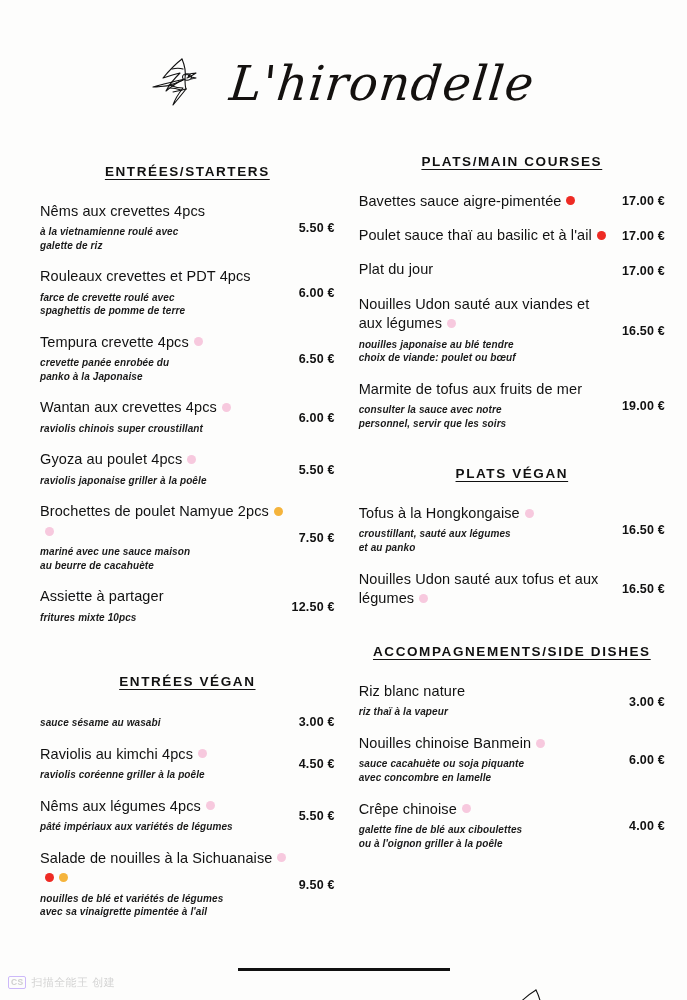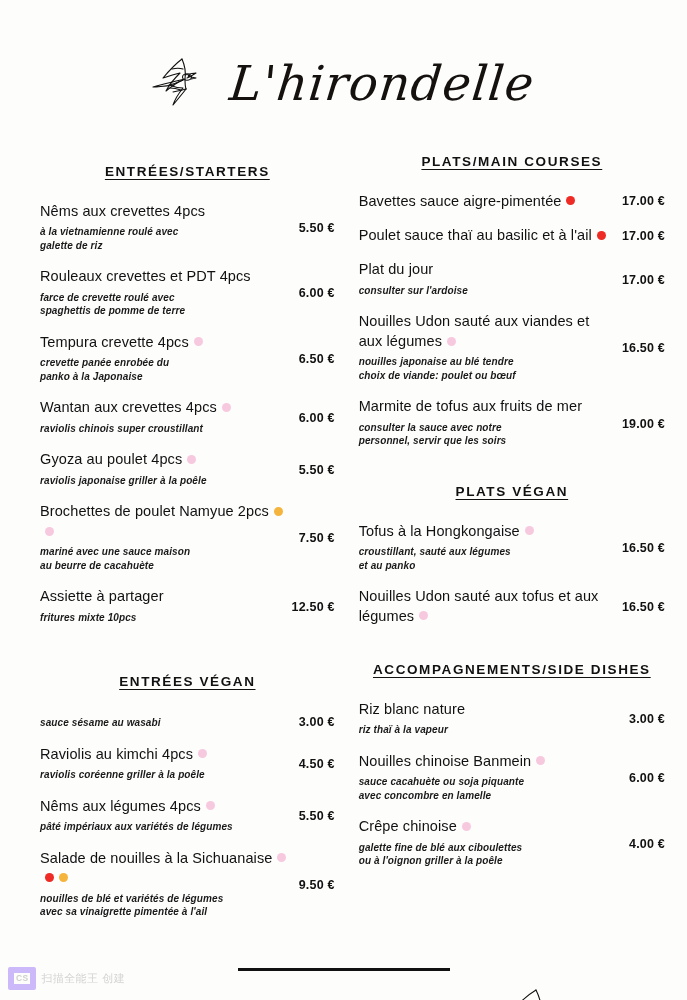--- a/index.html
+++ b/index.html
@@ -168,21 +168,21 @@
   .watermark {
     position: absolute;
     left: 8px;
     bottom: 10px;
     display: flex;
     align-items: center;
     gap: 5px;
     opacity: .42;
   }
   .wm-badge {
-    border: 6px solid #8b5cf6;
+    border: 1px solid #8b5cf6;
     border-radius: 2px;
     font-size: 8.5px;
     font-weight: 700;
     color: #8e8e8e;
     padding: 1px 2px;
     line-height: 1.05;
     letter-spacing: .3px;
   }
   .wm-text {
     font-family: "DejaVu Sans", sans-serif;
@@ -308,21 +308,20 @@
         </div>
         <div class="item">
           <div class="item-body">
             <div class="item-name"><span>Poulet sauce thaï au basilic et à l'ail</span><span class="dot dot-pimente"></span></div>
           </div>
           <div class="item-price price-mid">17.00 €</div>
         </div>
         <div class="item">
           <div class="item-body">
             <div class="item-name"><span>Plat du jour</span></div>
-            <div class="item-desc">consulter sur l'ardoise</div>
           </div>
           <div class="item-price">17.00 €</div>
         </div>
         <div class="item">
           <div class="item-body">
             <div class="item-name"><span>Nouilles Udon sauté aux viandes et aux légumes</span><span class="dot dot-gluten"></span></div>
             <div class="item-desc">nouilles japonaise au blé tendre<br>choix de viande: poulet ou bœuf</div>
           </div>
           <div class="item-price">16.50 €</div>
         </div>

